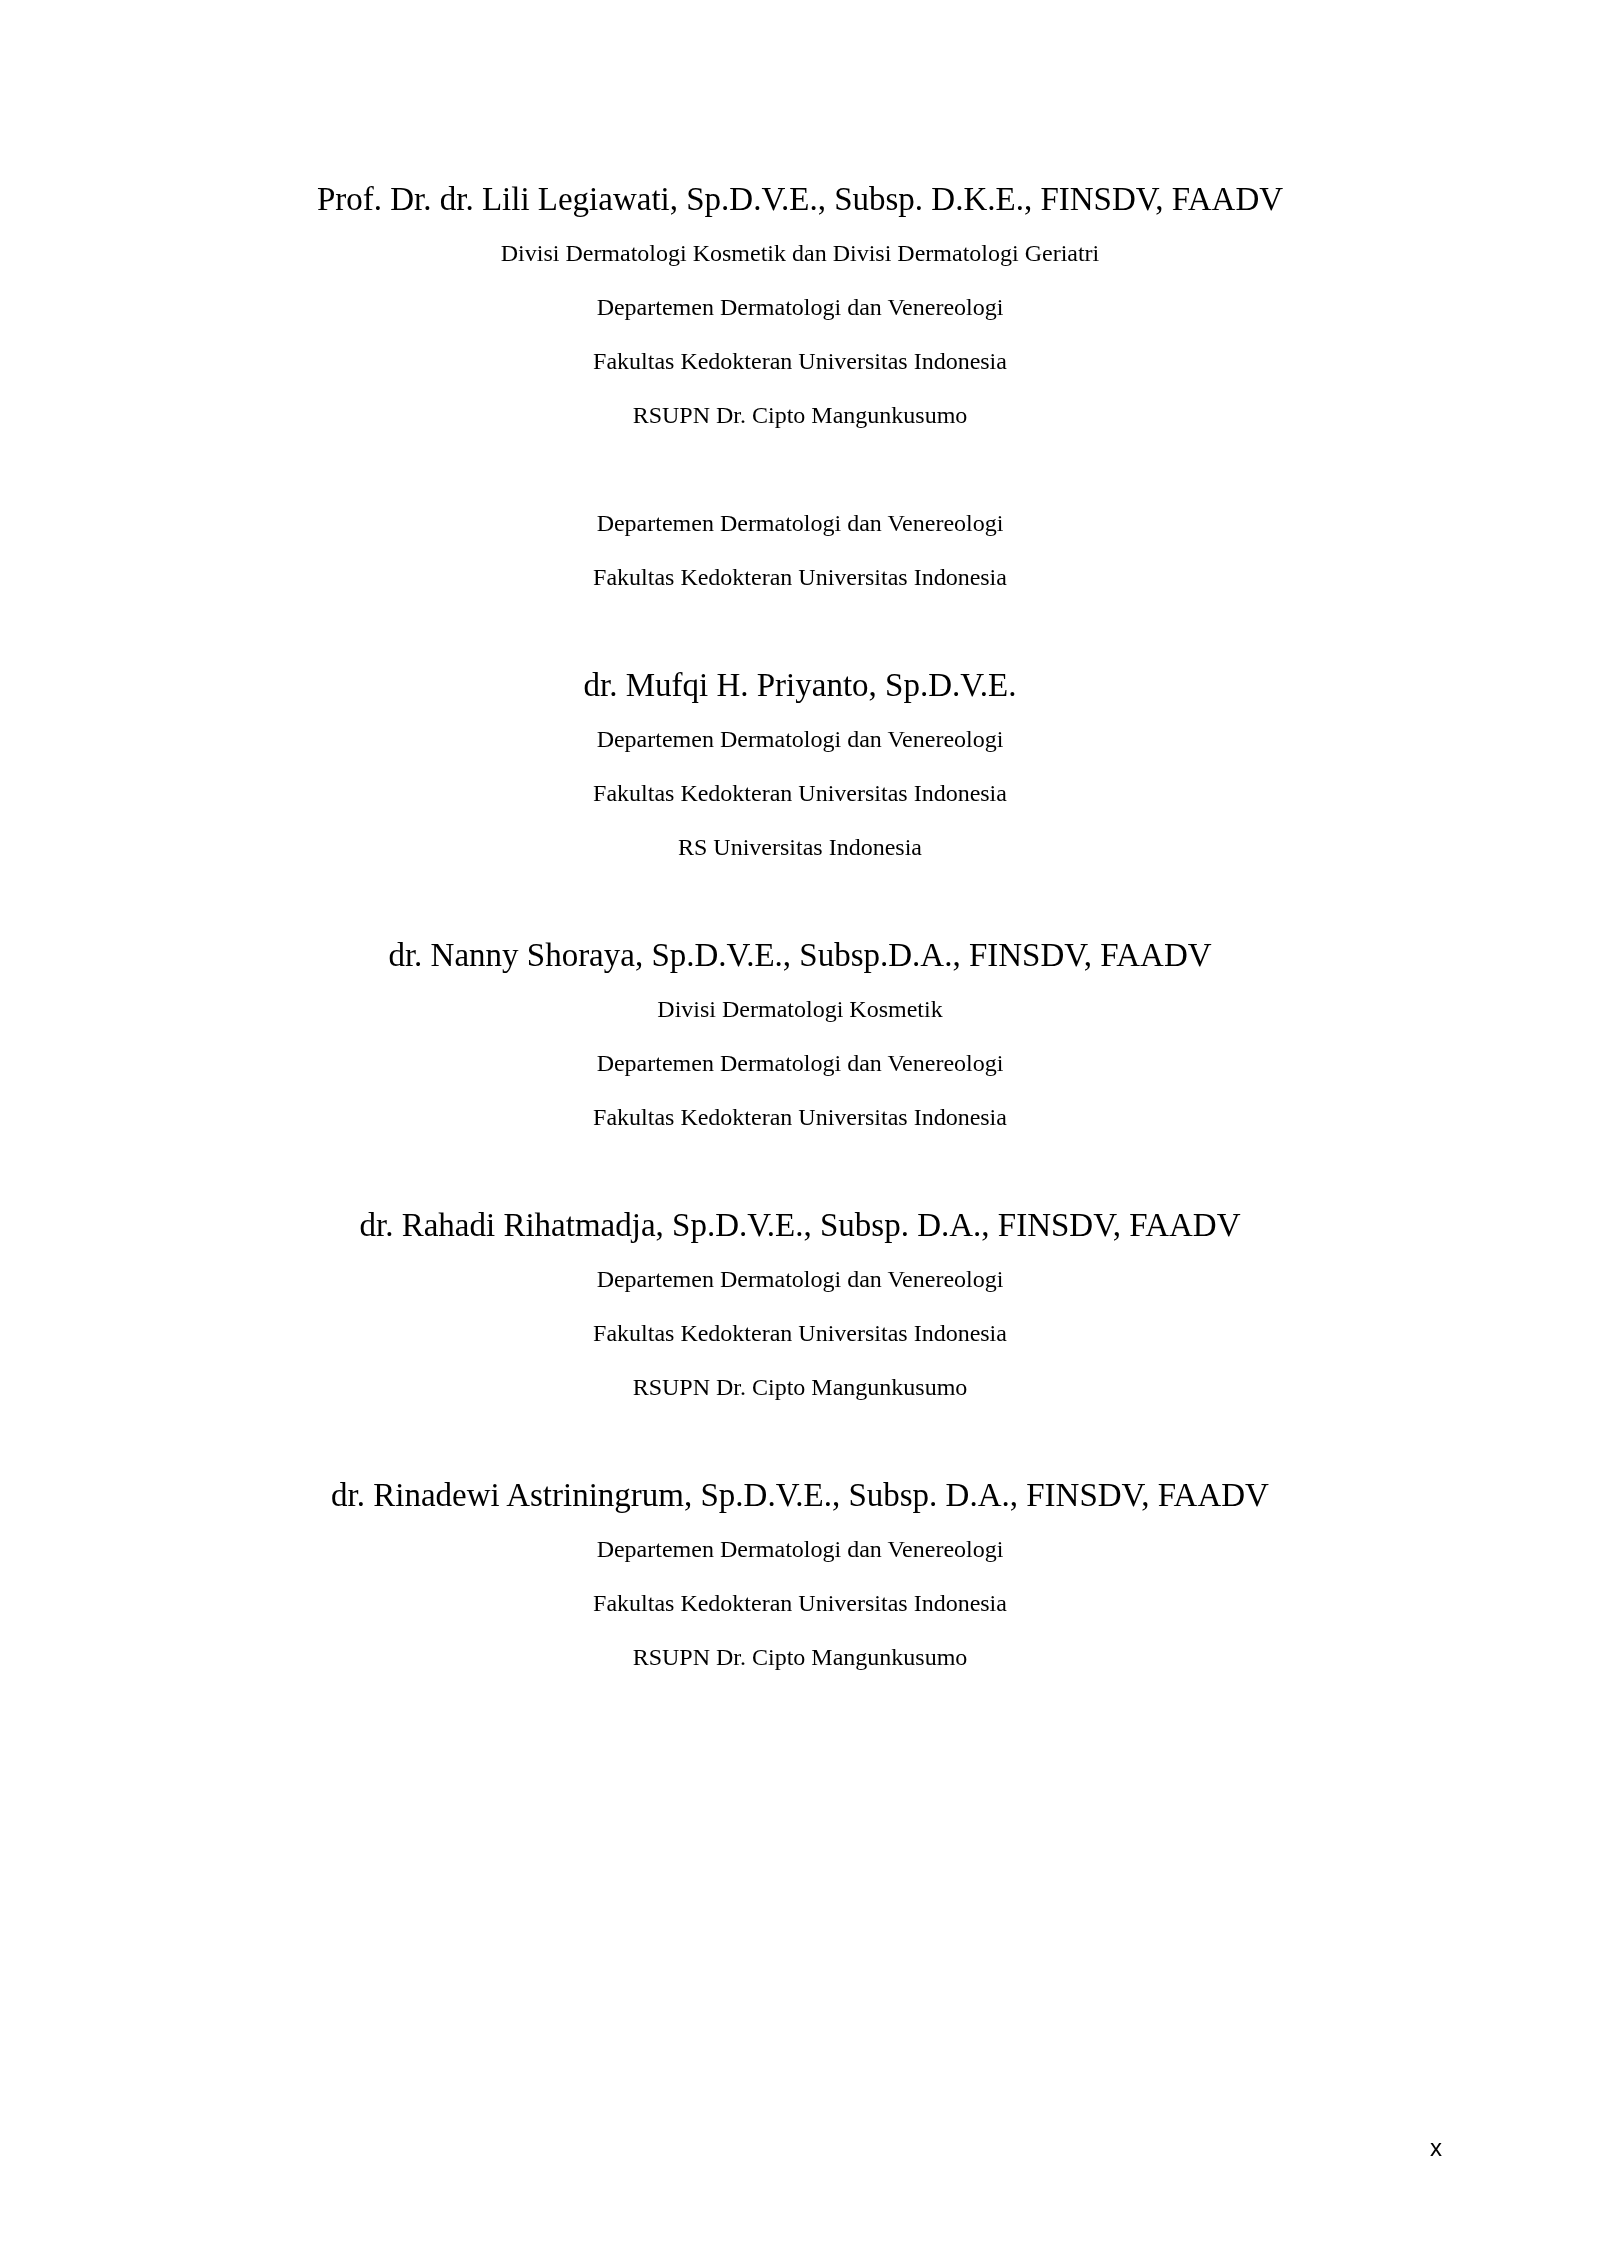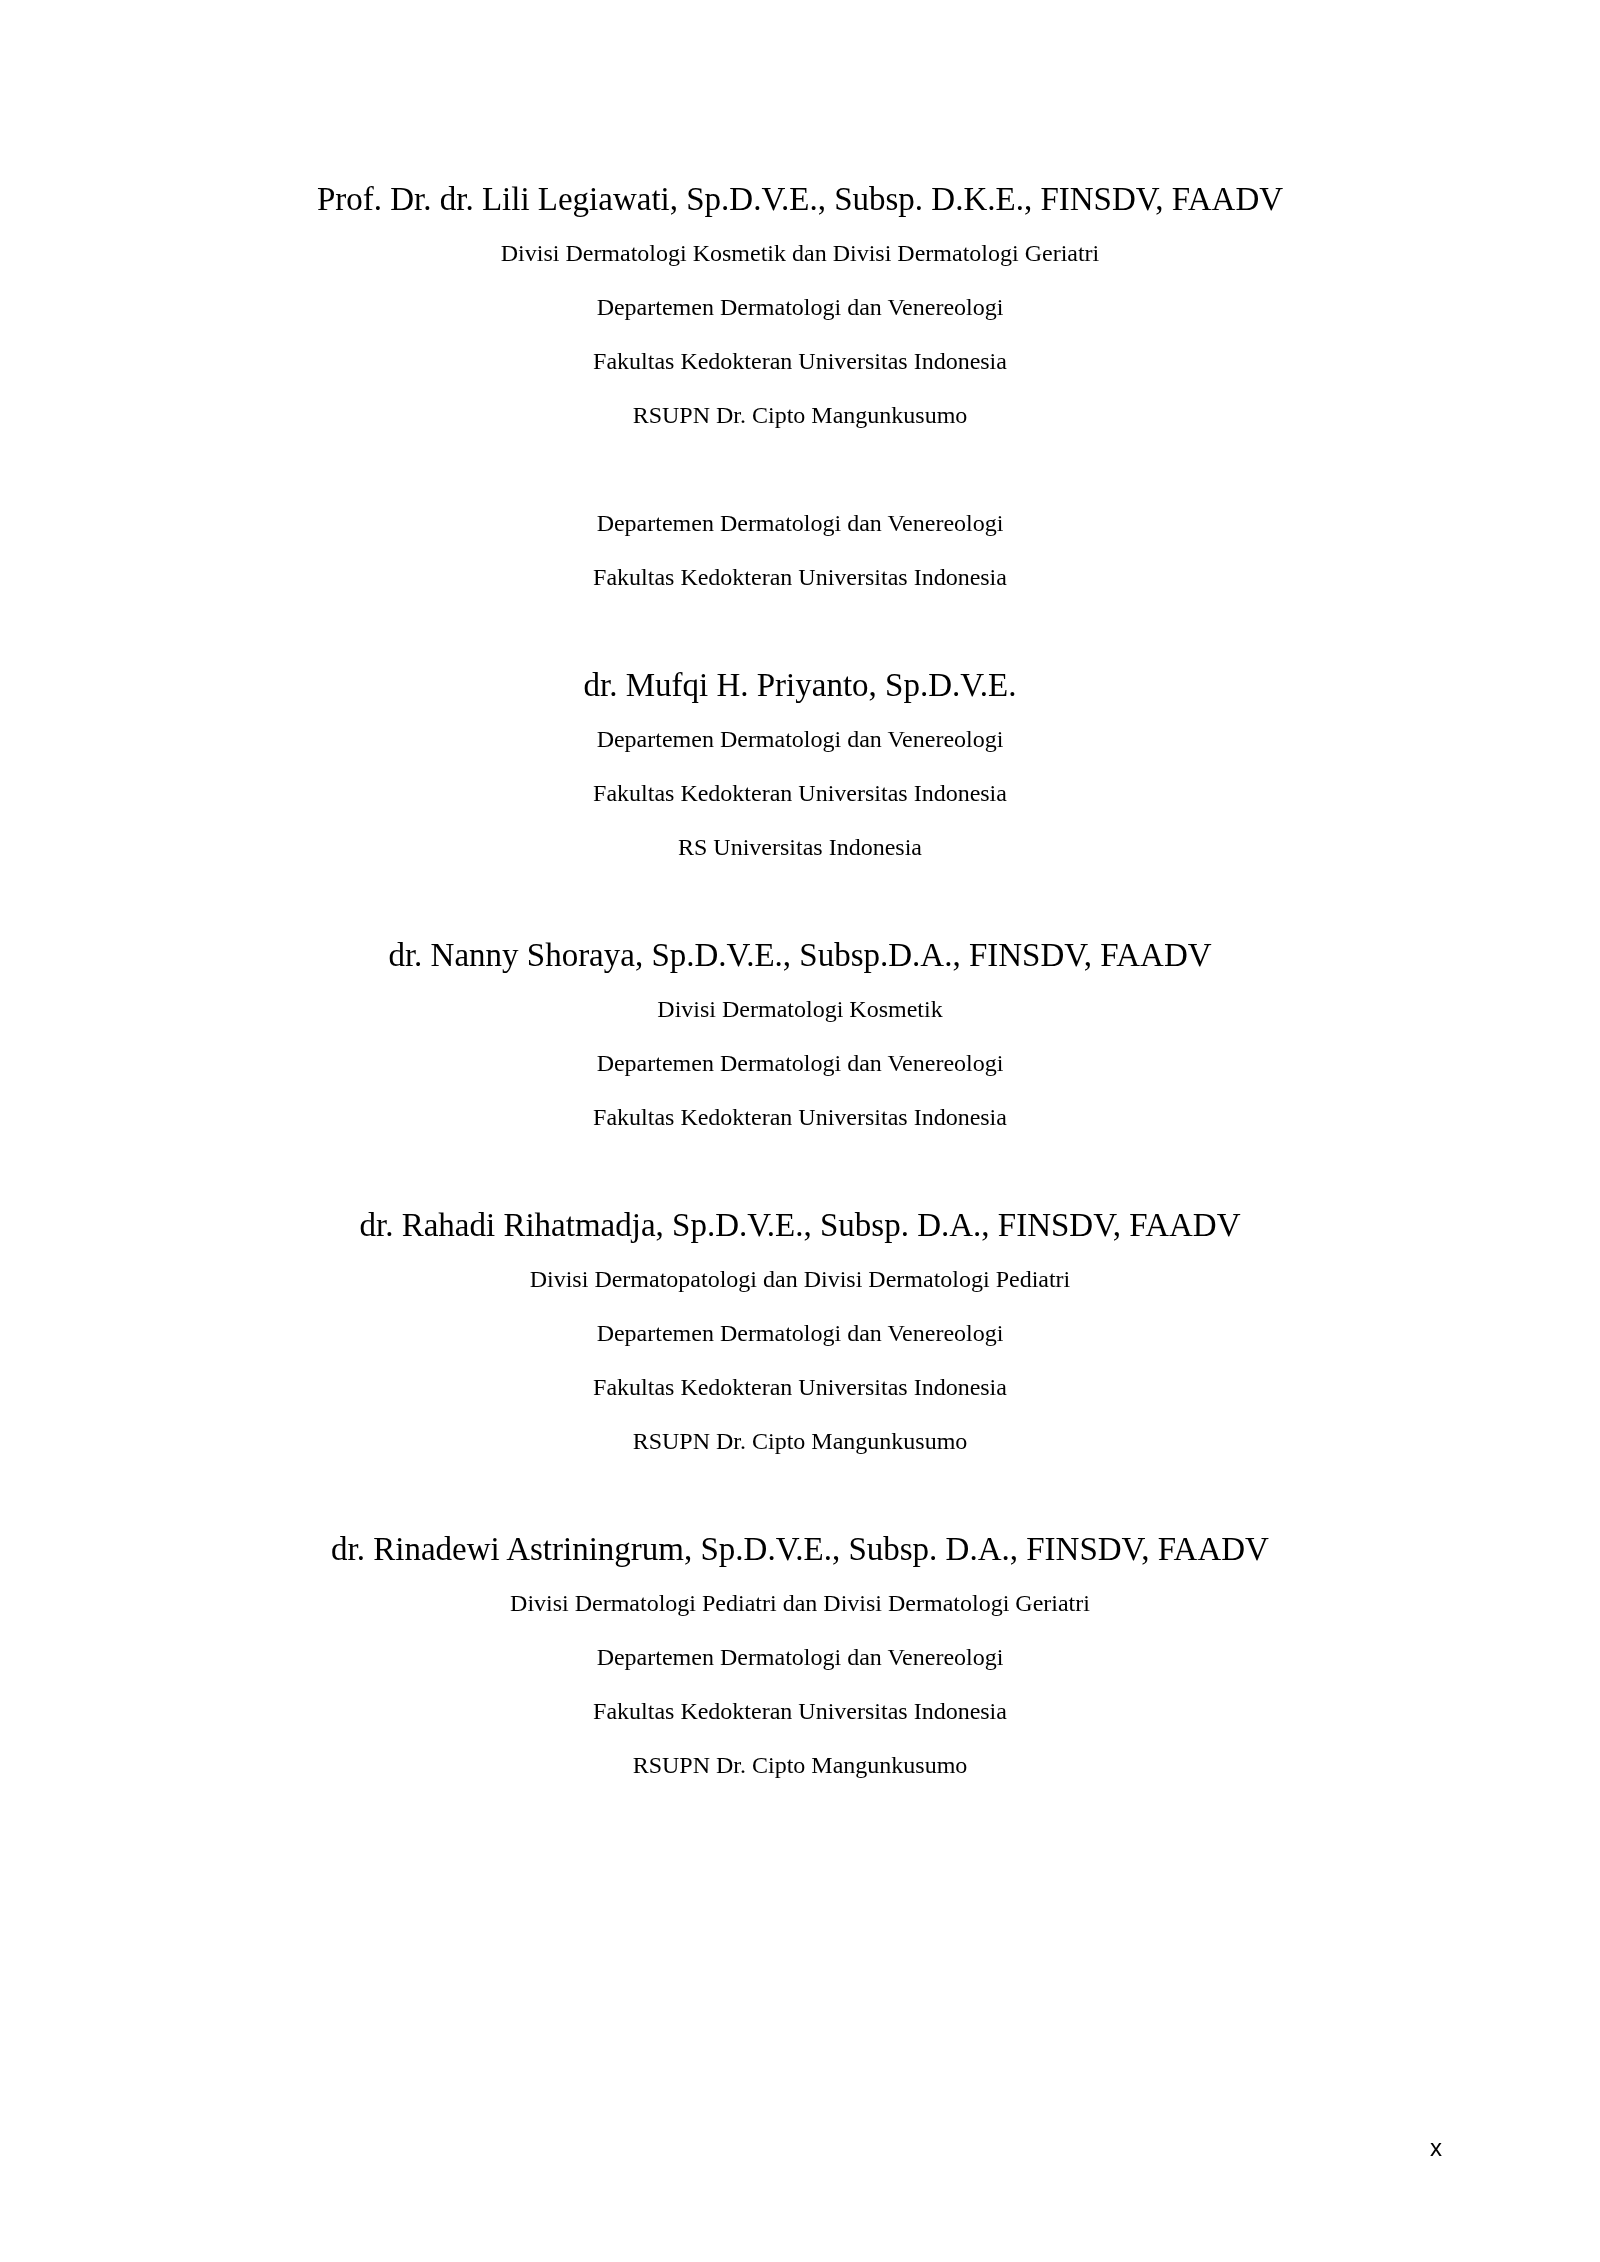--- a/index.html
+++ b/index.html
@@ -71,29 +71,27 @@
 
   <div class="block">
     <p class="name">dr. Nanny Shoraya, Sp.D.V.E., Subsp.D.A., FINSDV, FAADV</p>
   <p>Divisi Dermatologi Kosmetik</p>
         <p>Departemen Dermatologi dan Venereologi</p>
         <p>Fakultas Kedokteran Universitas Indonesia</p>
       </div>
 
   <div class="block">
     <p class="name">dr. Rahadi Rihatmadja, Sp.D.V.E., Subsp. D.A., FINSDV, FAADV</p>
-  <p>Divisi Dermatopatologi dan Divisi Dermatologi Pediatri</p>
         <p>Departemen Dermatologi dan Venereologi</p>
         <p>Fakultas Kedokteran Universitas Indonesia</p>
         <p>RSUPN Dr. Cipto Mangunkusumo</p>
       </div>
 
   <div class="block">
     <p class="name">dr. Rinadewi Astriningrum, Sp.D.V.E., Subsp. D.A., FINSDV, FAADV</p>
-  <p>Divisi Dermatologi Pediatri dan Divisi Dermatologi Geriatri</p>
         <p>Departemen Dermatologi dan Venereologi</p>
         <p>Fakultas Kedokteran Universitas Indonesia</p>
         <p>RSUPN Dr. Cipto Mangunkusumo</p>
       </div>
 </section>
 </main>
 
 <span class="page-number">x</span>
 
 </body></html>

